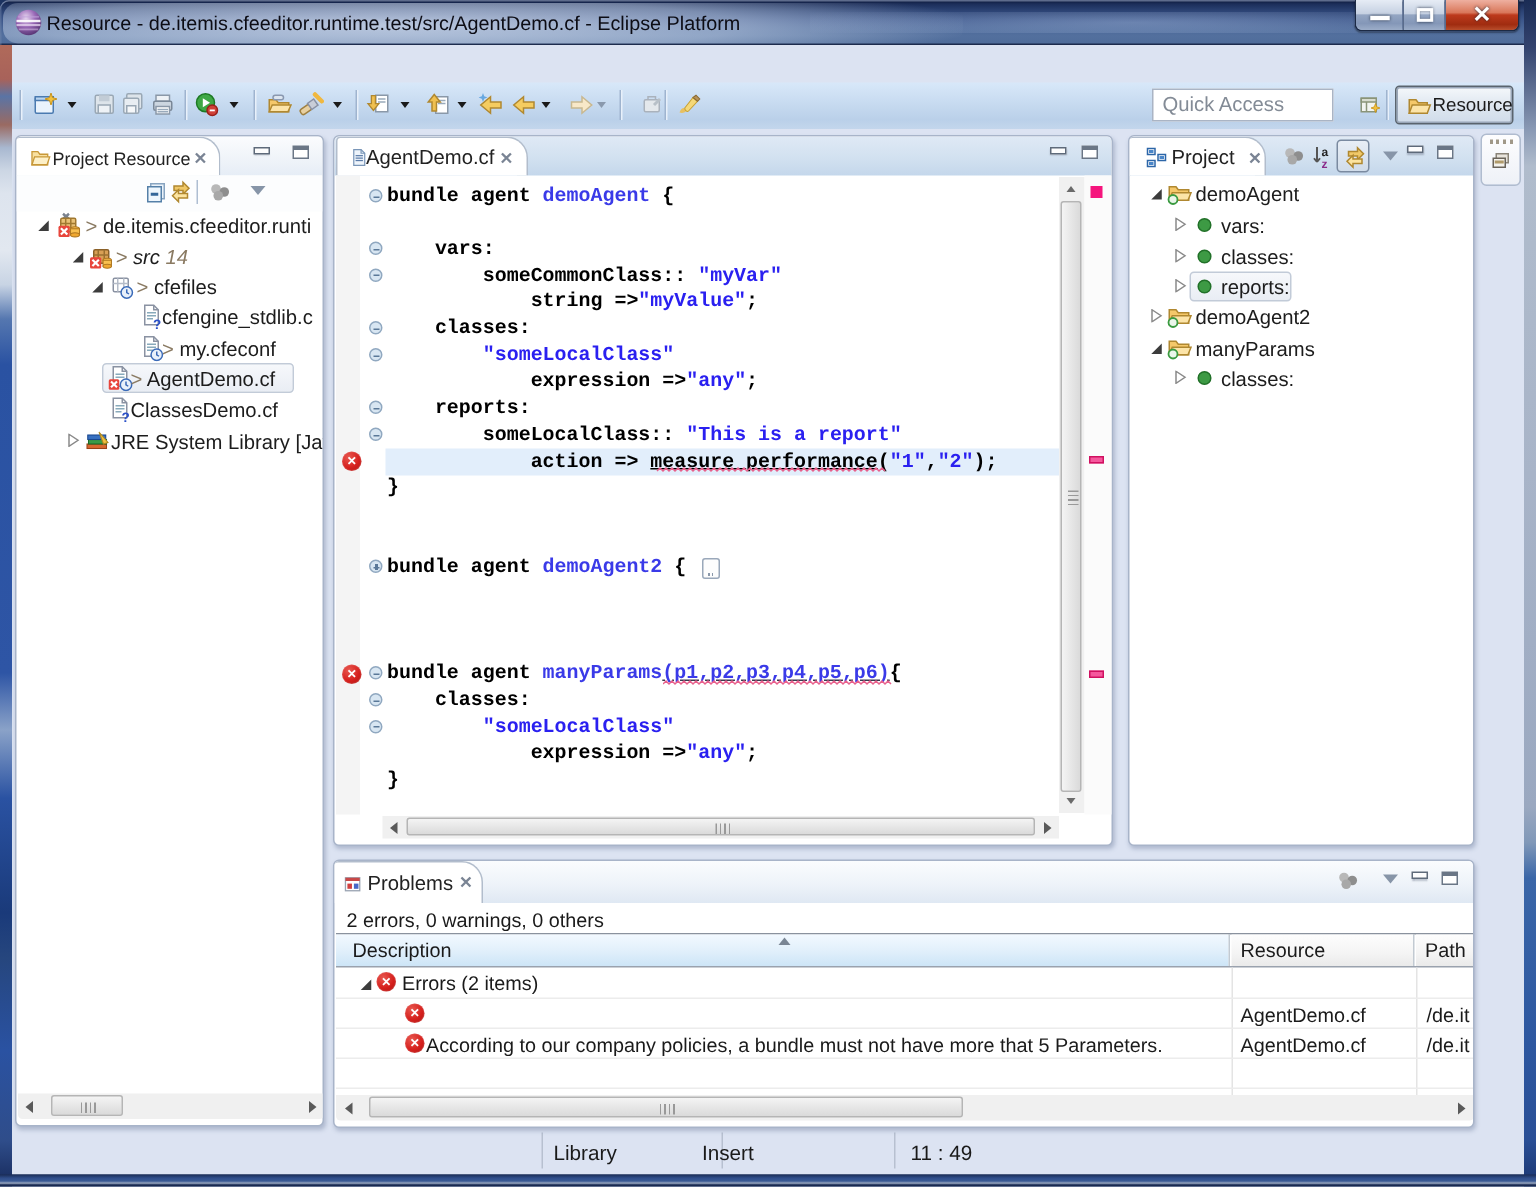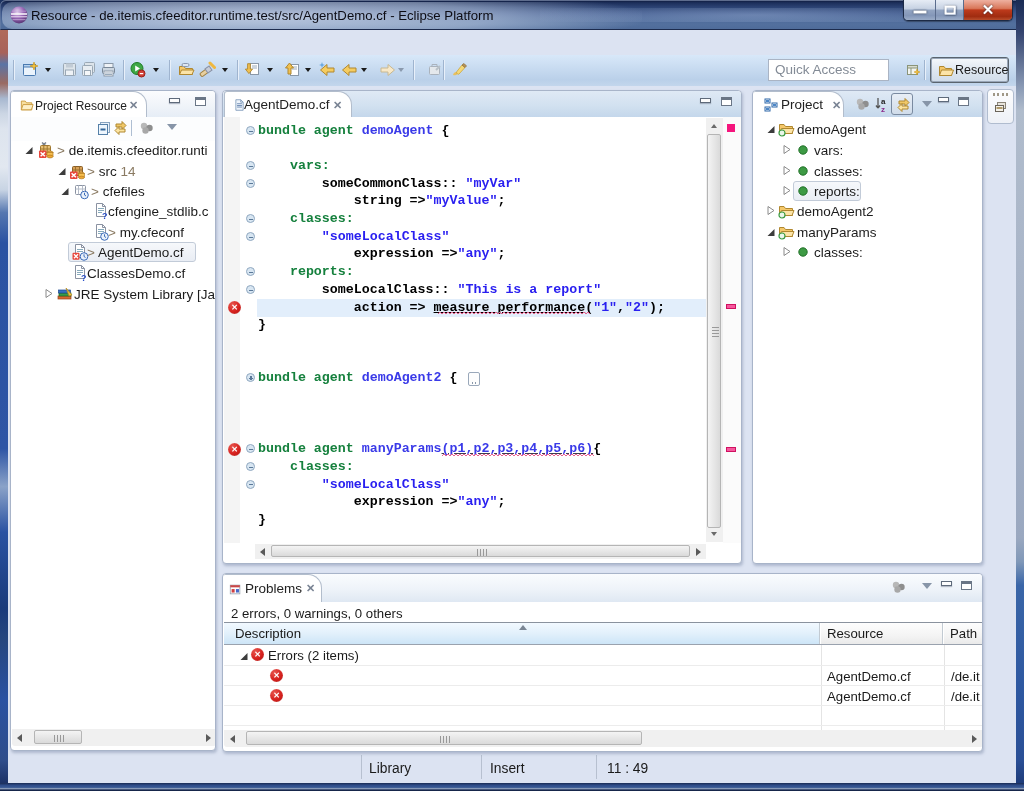--- a/index.html
+++ b/index.html
@@ -71,21 +71,21 @@
 .vmax { border:1.5px solid #6a7686; border-top:3px solid #6a7686; background:#fff; }
 
 .trow { position:absolute; height:20px; font-size:13.5px; color:#1c1c1c; white-space:nowrap; }
 .texp { position:absolute; }
 .dirty { color:#8a7a62; }
 .sel { position:absolute; border:1px solid #c2cbd8; border-radius:3px;
   background:linear-gradient(180deg,#f6f8fb 0%,#e9edf4 100%); }
 
 #code { position:absolute; left:0; top:0; font-family:"Liberation Mono",monospace; font-size:13.3px; font-weight:bold; }
 .cl { position:absolute; left:0; white-space:pre; height:17.7px; line-height:17.7px; }
-.kw { color:#15803d; font-weight:bold; }
+.kw { color:#000000; font-weight:bold; }
 .id { color:#3a3ae8; }
 .st { color:#2a20f0; }
 .fold { position:absolute; width:9px; height:9px; border:1px solid #90a8c0; border-radius:50%; background:#d8e6f2; }
 .fold::after { content:""; position:absolute; left:1.5px; top:3.5px; width:4.5px; height:1.2px; background:#5a7898; }
 .fold.plus::before { content:""; position:absolute; left:3.4px; top:1.8px; width:1.2px; height:4.5px; background:#5a7898; }
 .errico { position:absolute; width:13px; height:13px; border-radius:50%;
   background:radial-gradient(circle at 35% 30%,#e8574f 0%,#d6201d 55%,#a8120f 100%);
   box-shadow:inset 0 0 1px rgba(255,255,255,.5); }
 .errico::after { content:"\2715"; position:absolute; left:0; top:0; width:13px; height:13px;
   color:#fff; font-size:8px; font-weight:bold; text-align:center; line-height:13px; font-family:"Liberation Sans"; }
@@ -233,21 +233,21 @@
         <path d="M2.5 13.5 L2.5 4.5 L7 4.5 L8.5 6.5 L14.5 6.5 L14.5 13.5 Z" fill="#f5c86a" stroke="#b08830"></path>
         <path d="M2.5 13.5 L4.5 8 L16.5 8 L14.5 13.5 Z" fill="#fce4a8" stroke="#b08830"></path>
       </svg>
       <span class="abs" style="left:24px; top:5px; font-size:12.5px;">Resource</span>
     </div>
   </div>
   <div id="statusbar">
     <div class="ssep" style="left:353px;"></div>
     <span class="abs" style="left:361px; top:9px;">Library</span>
     <div class="ssep" style="left:473px;"></div>
-    <span class="abs" style="left:482px; top:9px;text-align:center;">Insert</span>
+    <span class="abs" style="left:460px; top:9px;text-align:center;">Insert</span>
     <div class="ssep" style="left:588px;"></div>
     <span class="abs" style="left:599px; top:9px;">11 : 49</span>
   </div>
 </div>
 
 <div class="pane" id="pe" style="left:10px; top:90px; width:206px; height:661px;">
   <div class="tabbar" style="background:linear-gradient(180deg,#fbfcfe 0%,#f0f4f9 55%,#e6edf6 100%);"></div>
   <div class="tab" style="left:-1px; width:137px;">
     <svg class="abs" style="left:9px;top:6px;" width="14" height="14" viewBox="0 0 16 16">
       <path d="M1.5 13.5 L1.5 3.5 L6 3.5 L7.5 5.5 L13.5 5.5 L13.5 13.5 Z" fill="#f8e0a0" stroke="#c89838" stroke-width="1"></path>
@@ -287,21 +287,21 @@
         <rect x="3.5" y="4.5" width="10" height="9" rx="1" fill="#e8c075" stroke="#a07830"></rect>
         <path d="M6.8 4.5 L6.8 13.5 M10.2 4.5 L10.2 13.5 M3.5 8 L13.5 8" stroke="#a07830" stroke-width="1"></path>
         <rect x="2" y="9.5" width="7.5" height="7.5" fill="#e8463c" rx="1"></rect>
         <path d="M3.6 11.2 L7.9 15.3 M7.9 11.2 L3.6 15.3" stroke="#fff" stroke-width="1.5"></path>
         <ellipse cx="13" cy="11.5" rx="3" ry="1.4" fill="#f8c050" stroke="#b07820" stroke-width=".7"></ellipse>
         <rect x="10" y="11.5" width="6" height="4" fill="#f8c050" stroke="#b07820" stroke-width=".7"></rect>
         <ellipse cx="13" cy="15.5" rx="3" ry="1.4" fill="#f0a830" stroke="#b07820" stroke-width=".7"></ellipse>
       </svg>
       <span class="abs" style="left:46px; top:3px;"><span class="dirty">&gt; </span>de.itemis.cfeeditor.runti</span>
     </div>
-    <div class="trow" style="left:12px; top:70px; width:236px;">
+    <div class="trow" style="left:2px; top:70px; width:236px;font-style:italic;">
       <svg class="texp" style="left:35px; top:6px;" width="9" height="9">
           <path d="M7.5 1 L7.5 8 L0.5 8 Z" fill="#3c3c3c"></path>
         </svg>
       <svg class="abs" style="left:45px; top:1px;" width="18" height="18" viewBox="0 0 18 18">
         <rect x="4.5" y="4.5" width="10" height="9" rx="1" fill="#d8a055" stroke="#8a6028"></rect>
         <path d="M7.5 4.5 L7.5 13.5 M11.5 4.5 L11.5 13.5 M4.5 8 L14.5 8" stroke="#9a7030" stroke-width="1"></path>
         <rect x="2" y="9.5" width="7.5" height="7.5" fill="#e8463c" rx="1"></rect>
         <path d="M3.6 11.2 L7.9 15.3 M7.9 11.2 L3.6 15.3" stroke="#fff" stroke-width="1.5"></path>
         <ellipse cx="13.5" cy="11.5" rx="2.8" ry="1.3" fill="#f8c050" stroke="#b07820" stroke-width=".7"></ellipse>
         <rect x="10.7" y="11.5" width="5.6" height="4" fill="#f8c050" stroke="#b07820" stroke-width=".7"></rect>
@@ -644,20 +644,21 @@
       <div class="errico" style="left:27px; top:3px;"></div>
       <span class="abs" style="left:44px; top:3px;">Errors (2 items)</span>
     </div>
     <div class="abs" style="left:0; top:43px; width:759px; height:20px; border-top:1px solid #ececec;">
       <div class="errico" style="left:46px; top:3px;"></div>
       <span class="abs" style="left:603px; top:3px;">AgentDemo.cf</span>
       <span class="abs" style="left:727px; top:3px;">/de.it</span>
     </div>
     <div class="abs" style="left:0; top:63px; width:759px; height:20px; border-top:1px solid #ececec;">
       <div class="errico" style="left:46px; top:3px;"></div>
+      <span class="abs" style="left:60px; top:3px;">According to our company policies, a bundle must not have more that 5 Parameters.</span>
       <span class="abs" style="left:603px; top:3px;">AgentDemo.cf</span>
       <span class="abs" style="left:727px; top:3px;">/de.it</span>
     </div>
     <div class="abs" style="left:0; top:83px; width:759px; height:1px; background:#ececec;"></div>
     <div class="abs" style="left:0; top:103px; width:759px; height:1px; background:#ececec;"></div>
   </div>
 
   <div class="sbtrack" style="left:1px; top:156px; width:759px; height:17px; border-radius:0 0 3px 3px;">
     <div class="sbarrow" style="left:6px; top:5px; border-top:4px solid transparent; border-bottom:4px solid transparent; border-right:5px solid #5a5a5a;"></div>
     <div class="sbthumb" style="left:22px; top:1px; width:396px; height:14px;">

